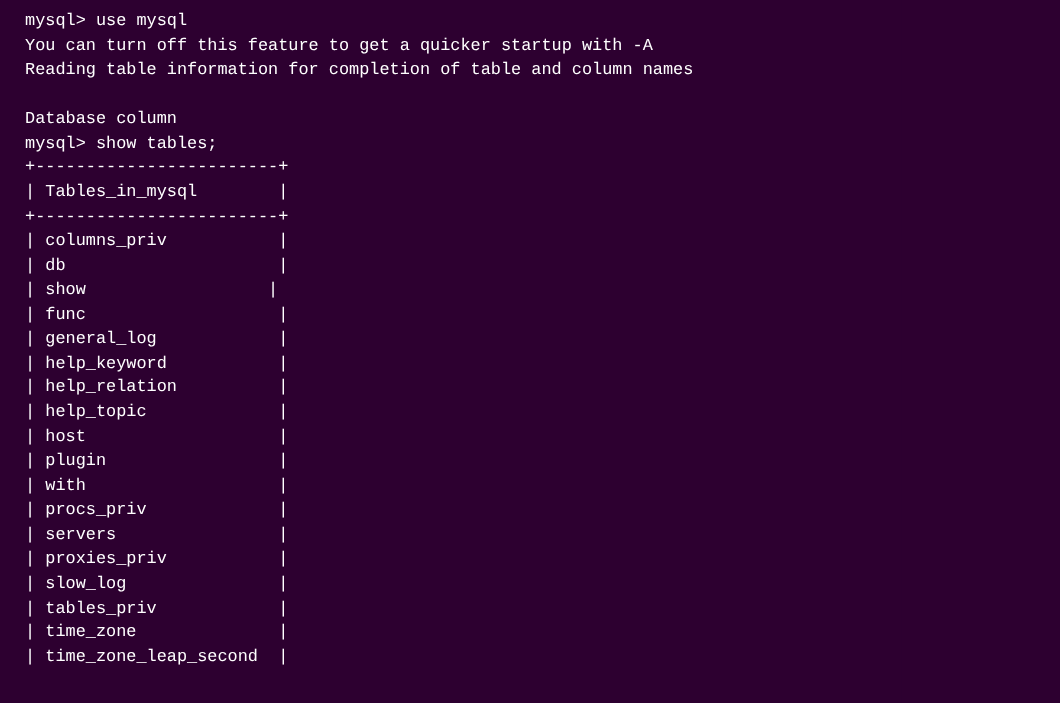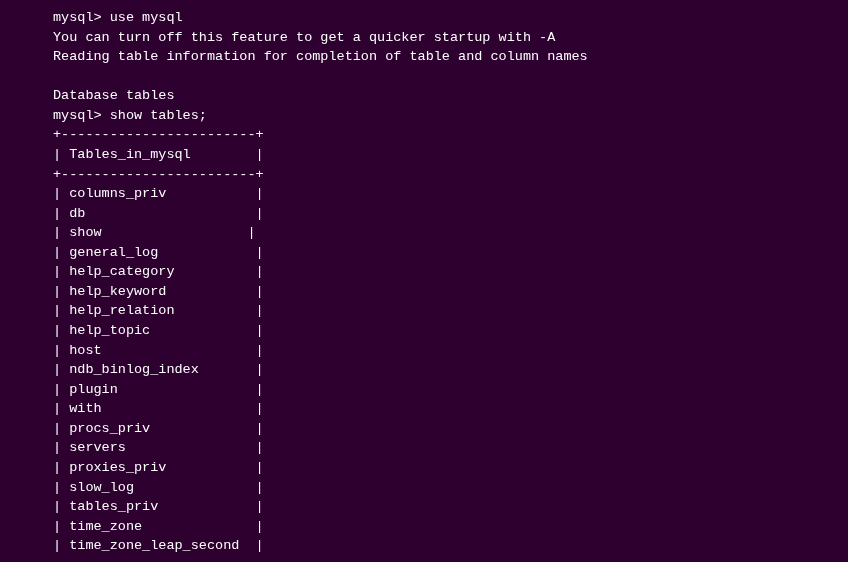--- a/index.html
+++ b/index.html
@@ -13,23 +13,22 @@
       background-color: #2d0030;
       font-family: 'Courier New', Courier, monospace;
       font-size: 13.5px;
       color: #ffffff;
       overflow: hidden;
     }
     .terminal {
       width: 721px;
       height: 562px;
       background-color: #2d0030;
-      padding: 8px 6px;
+      padding: 8px 20px;
       line-height: 1.45;
-      margin-left: 47px;
     }
     .line {
       white-space: pre;
       display: block;
     }
     .prompt {
       color: #ffffff;
     }
     @keyframes blink {
       50% { opacity: 0; }
@@ -43,35 +42,34 @@
     }
   </style>
 </head>
 <body>
 
 <div class="terminal">
   <span class="line"><span class="prompt">mysql&gt; use mysql</span></span>
   <span class="line">You can turn off this feature to get a quicker startup with -A</span>
   <span class="line">Reading table information for completion of table and column names</span>
   <span class="empty-line"></span>
-  <span class="line">Database tables</span>
+  <span class="line">Database column</span>
   <span class="line"><span class="prompt">mysql&gt; show tables;</span></span>
   <span class="line separator">+------------------------+</span>
   <span class="line">| Tables_in_mysql        |</span>
   <span class="line separator">+------------------------+</span>
   <span class="line">| columns_priv           |</span>
   <span class="line">| db                     |</span>
   <span class="line">| show                  |</span>
+  <span class="line">| func                   |</span>
   <span class="line">| general_log            |</span>
-  <span class="line">| help_category          |</span>
   <span class="line">| help_keyword           |</span>
   <span class="line">| help_relation          |</span>
   <span class="line">| help_topic             |</span>
   <span class="line">| host                   |</span>
-  <span class="line">| ndb_binlog_index       |</span>
   <span class="line">| plugin                 |</span>
   <span class="line">| with                   |</span>
   <span class="line">| procs_priv             |</span>
   <span class="line">| servers                |</span>
   <span class="line">| proxies_priv           |</span>
   <span class="line">| slow_log               |</span>
   <span class="line">| tables_priv            |</span>
   <span class="line">| time_zone              |</span>
   <span class="line">| time_zone_leap_second  |</span>
 

